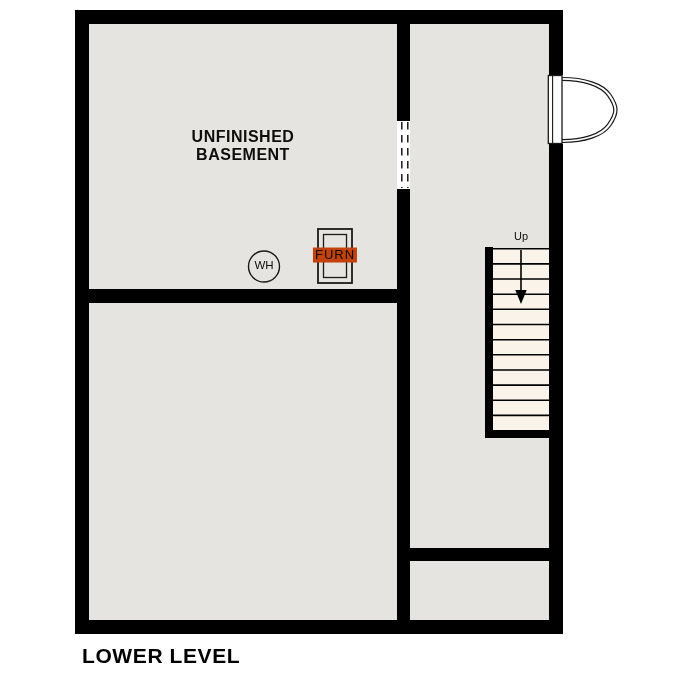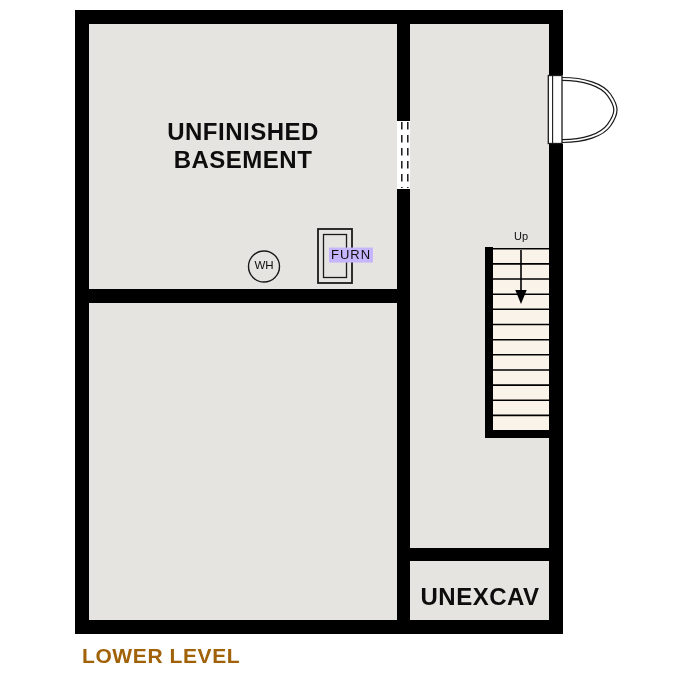--- a/index.html
+++ b/index.html
@@ -22,49 +22,48 @@
   }
   .label {
     position: absolute;
     color: #0d0d0d;
     white-space: pre-line;
     text-align: center;
     transform: translate(-50%, -50%);
     line-height: 1.15;
   }
   .room-label {
-    font-size: 24px;
+    font-size: 16px;
     font-weight: bold;
     letter-spacing: 0.5px;
   }
   .fixture-label {
     font-size: 13px;
     font-weight: normal;
   }
   .furn-label {
-    background: #c4b5fd;
+    background: #c2410c;
     padding: 0 2px;
     letter-spacing: 1px;
-    margin-left: 16px;
   }
   .wh-label {
     font-size: 11.5px;
   }
   .up-label {
     font-size: 11px;
     font-weight: normal;
   }
   .plan-title {
     position: absolute;
     left: 82px;
     top: 644px;
     font-size: 21px;
     font-weight: bold;
     letter-spacing: 0.6px;
-    color: #a16207;
+    color: #000000;
   }
 </style>
 </head>
 <body>
 
 <div class="plan-canvas">
 
   <svg width="687" height="687" viewBox="0 0 687 687">
 
     <g>
@@ -114,21 +113,20 @@
       <rect x="323.5" y="234.5" width="23" height="43" stroke-width="1.3"></rect>
     </g>
 
     <circle cx="264" cy="266.5" r="15.5" fill="none" stroke="#1a1a1a" stroke-width="1.4"></circle>
   </svg>
 
   <div class="label room-label" style="left:243px; top:146px;">UNFINISHED
 BASEMENT</div>
 
 
-  <div class="label room-label" style="left:480px; top:597px;">UNEXCAV</div>
 
   <div class="label fixture-label furn-label" style="left:335px; top:255px;">FURN</div>
 
   <div class="label fixture-label wh-label" style="left:264px; top:266px;text-align:right;">WH</div>
 
   <div class="label up-label" style="left:521px; top:236px;">Up</div>
 
   <div class="plan-title">LOWER LEVEL</div>
 
 </div>

